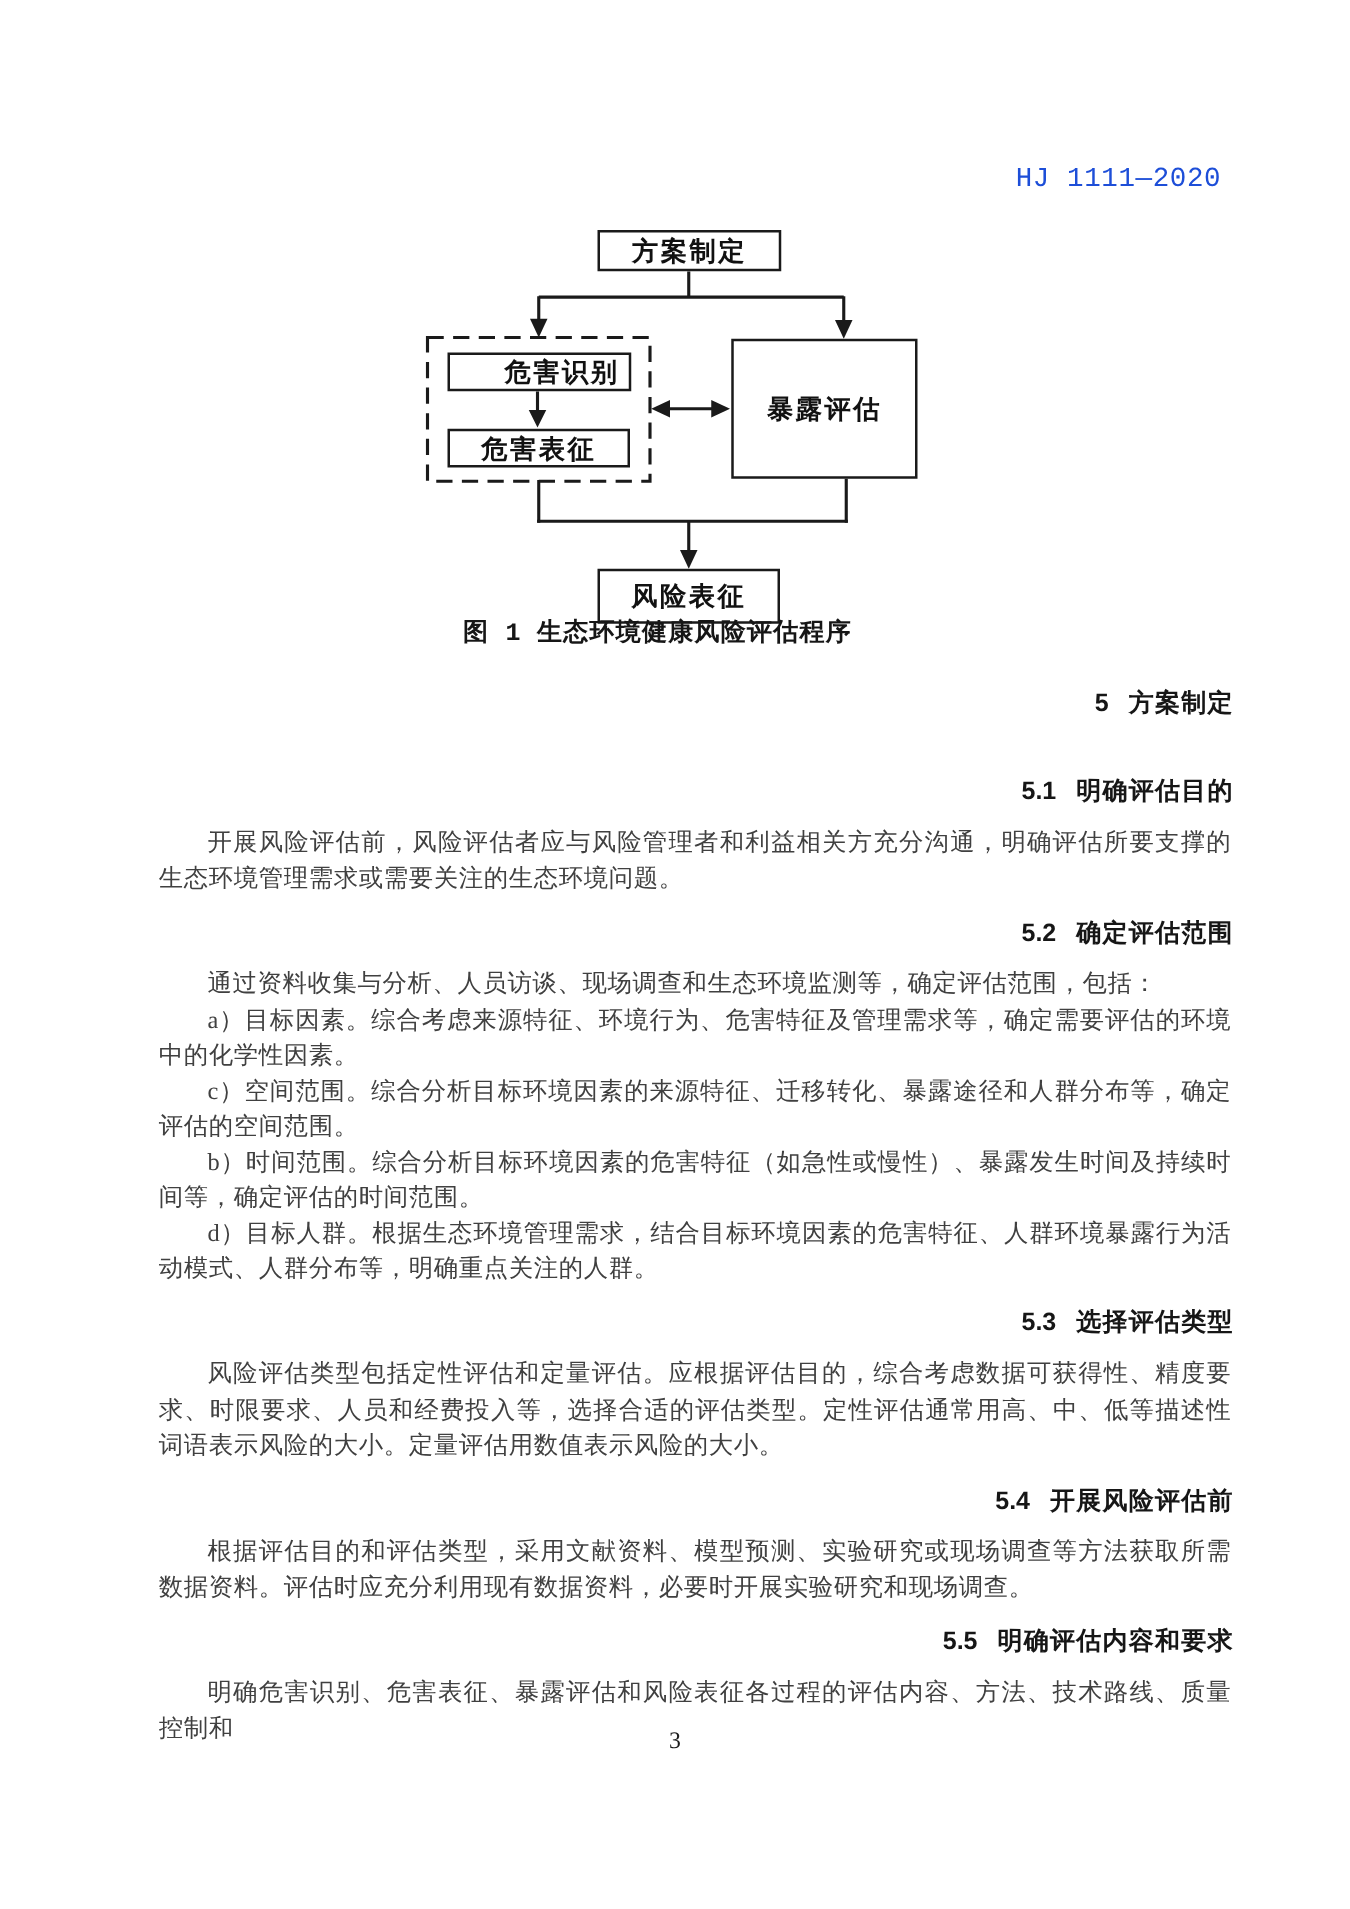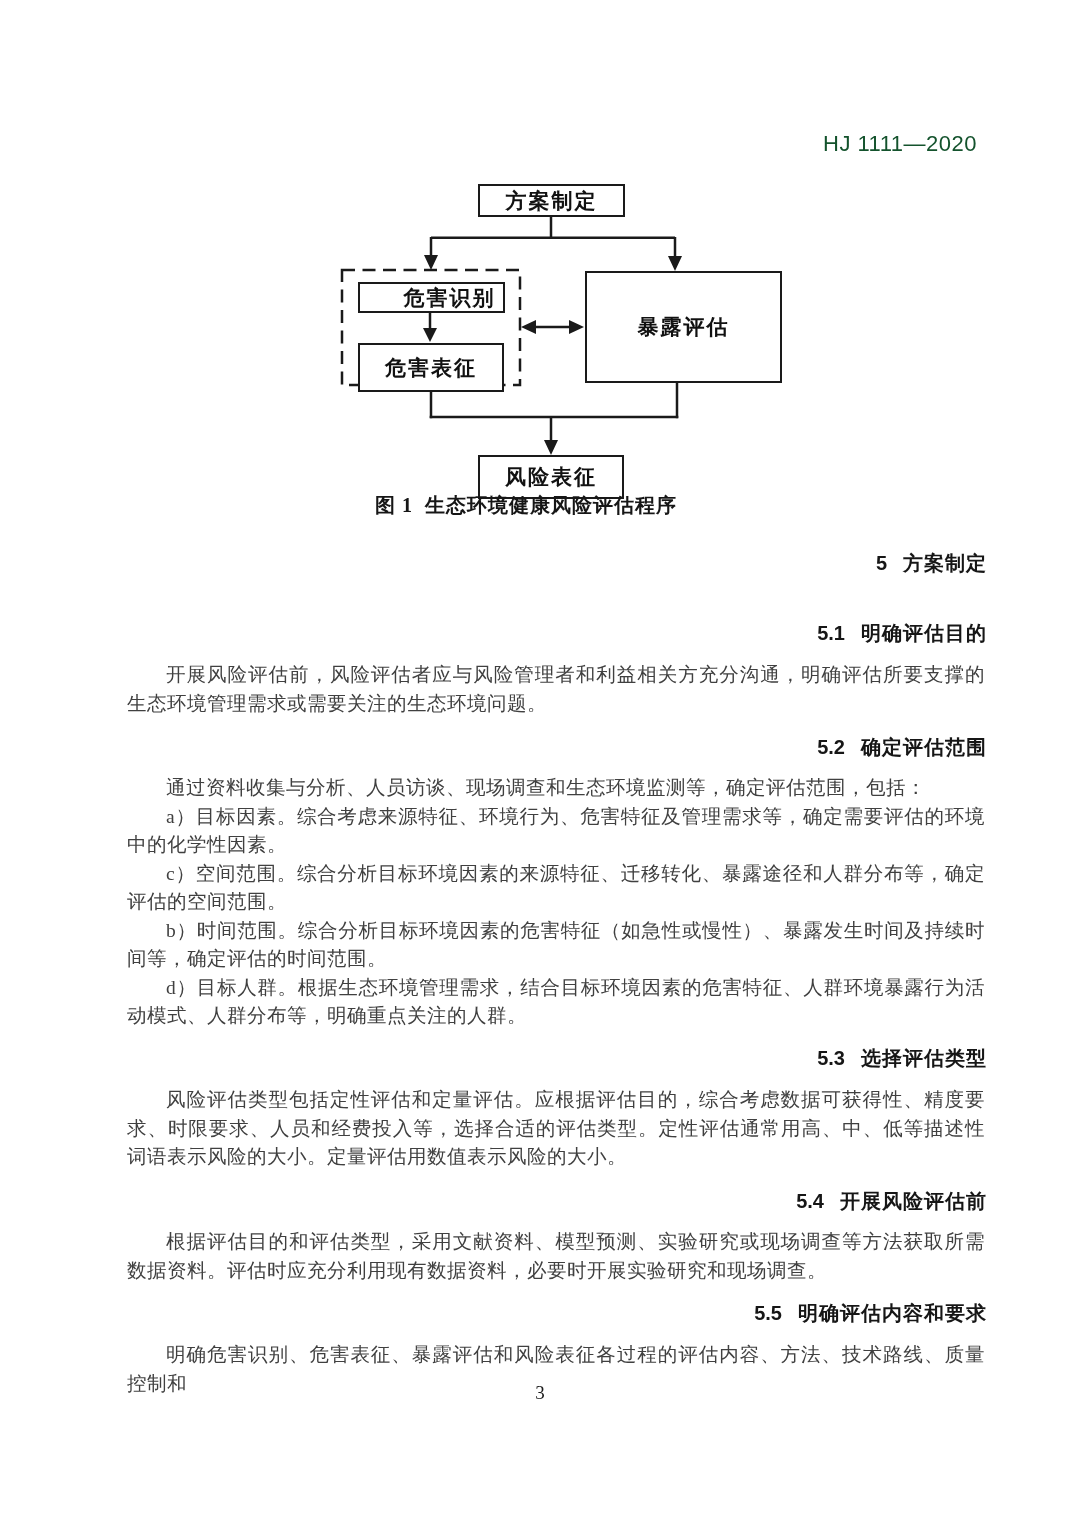--- a/index.html
+++ b/index.html
@@ -13,24 +13,24 @@
     overflow: hidden;
     color: #1f1f1f;
     font-family: "Liberation Serif", "DejaVu Serif", serif;
   }
 
   
   .doc-number {
     position: absolute;
     top: 131px;
     right: 103px;
-    font-family: Liberation Sans, sans-serif;
+    font-family: Liberation Mono, monospace;
     font-size: 22px;
     letter-spacing: 0.5px;
-    color: #14532d;
+    color: #1d4ed8;
     white-space: nowrap;
     text-align: right;
   }
 
   
   .fc-svg { position: absolute; left: 0; top: 0; width: 1080px; height: 530px; }
   .node {
     position: absolute;
     background: #ffffff;
     border: 2.5px solid #1a1a1a;
@@ -38,30 +38,30 @@
     align-items: center;
     justify-content: center;
     font-size: 21px;
     font-weight: 600;
     letter-spacing: 2px;
     color: #111111;
     font-family: "Liberation Serif", "DejaVu Serif", serif;
   }
   .node-plan   { left: 478px; top: 184px; width: 147px; height: 33px; }
   .node-hid    { left: 358px; top: 282px; width: 147px; height: 31px; padding-left: 36px; }
-  .node-hchar  { left: 358px; top: 343px; width: 146px; height: 49px; }
-  .node-expo   { left: 585px; top: 271px; width: 197px; height: 112px; }
+  .node-hchar  { left: 358px; top: 343px; width: 146px; height: 31px; }
+  .node-expo   { left: 585px; top: 271px; width: 149px; height: 112px; }
   .node-risk   { left: 478px; top: 455px; width: 146px; height: 44px; }
 
   .fig-caption {
     position: absolute;
     left: 0; top: 492px;
     width: 1052px;
     text-align: center;
-    font-family: Liberation Serif, serif;
+    font-family: Liberation Mono, monospace;
     font-weight: bold;
     font-size: 20px;
     color: #161616;
     letter-spacing: 1px;
   }
   .fig-caption .cap-label { margin-right: 12px; }
 
   
   .hd {
     position: absolute;

